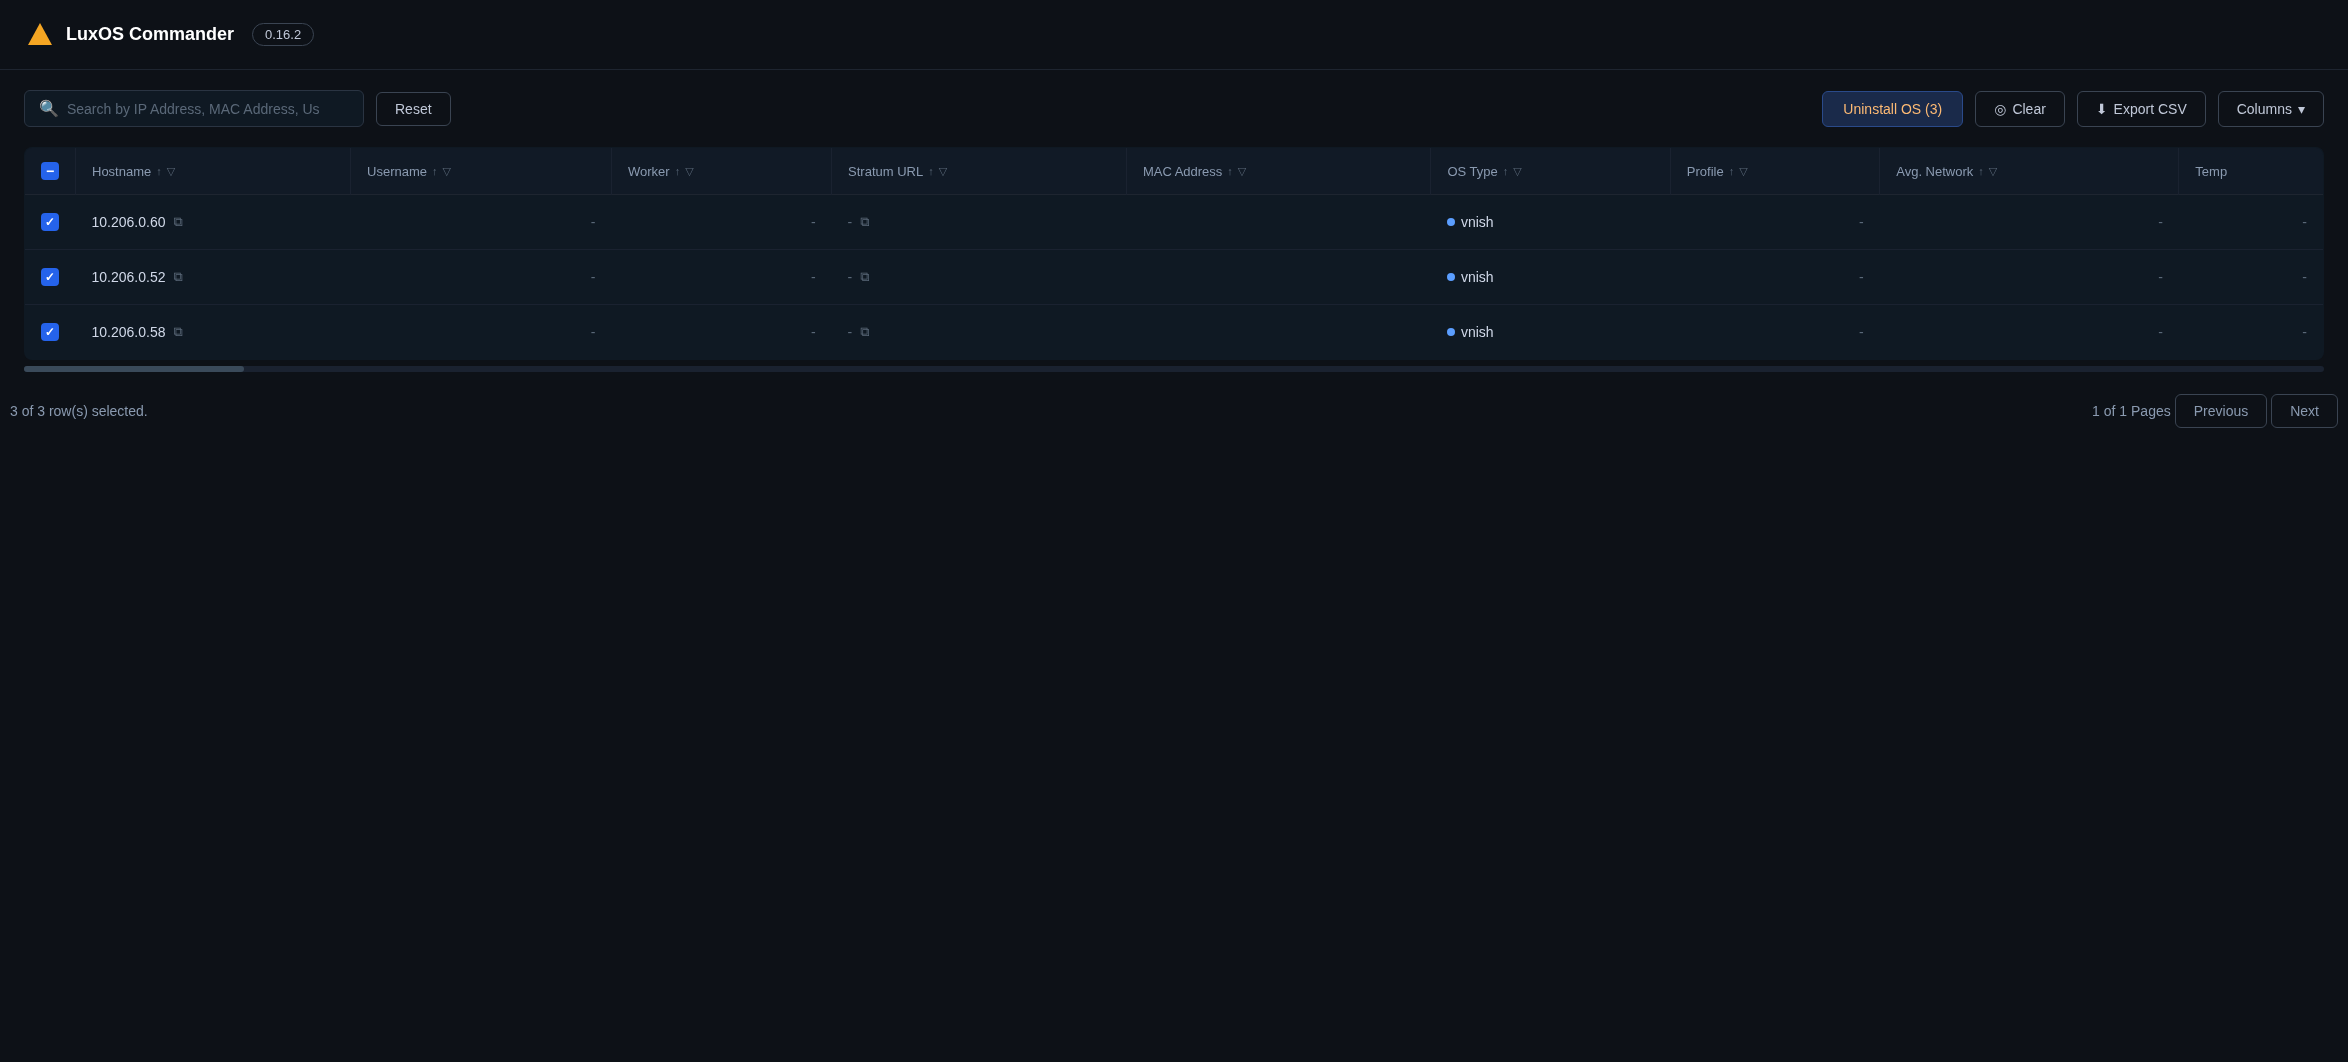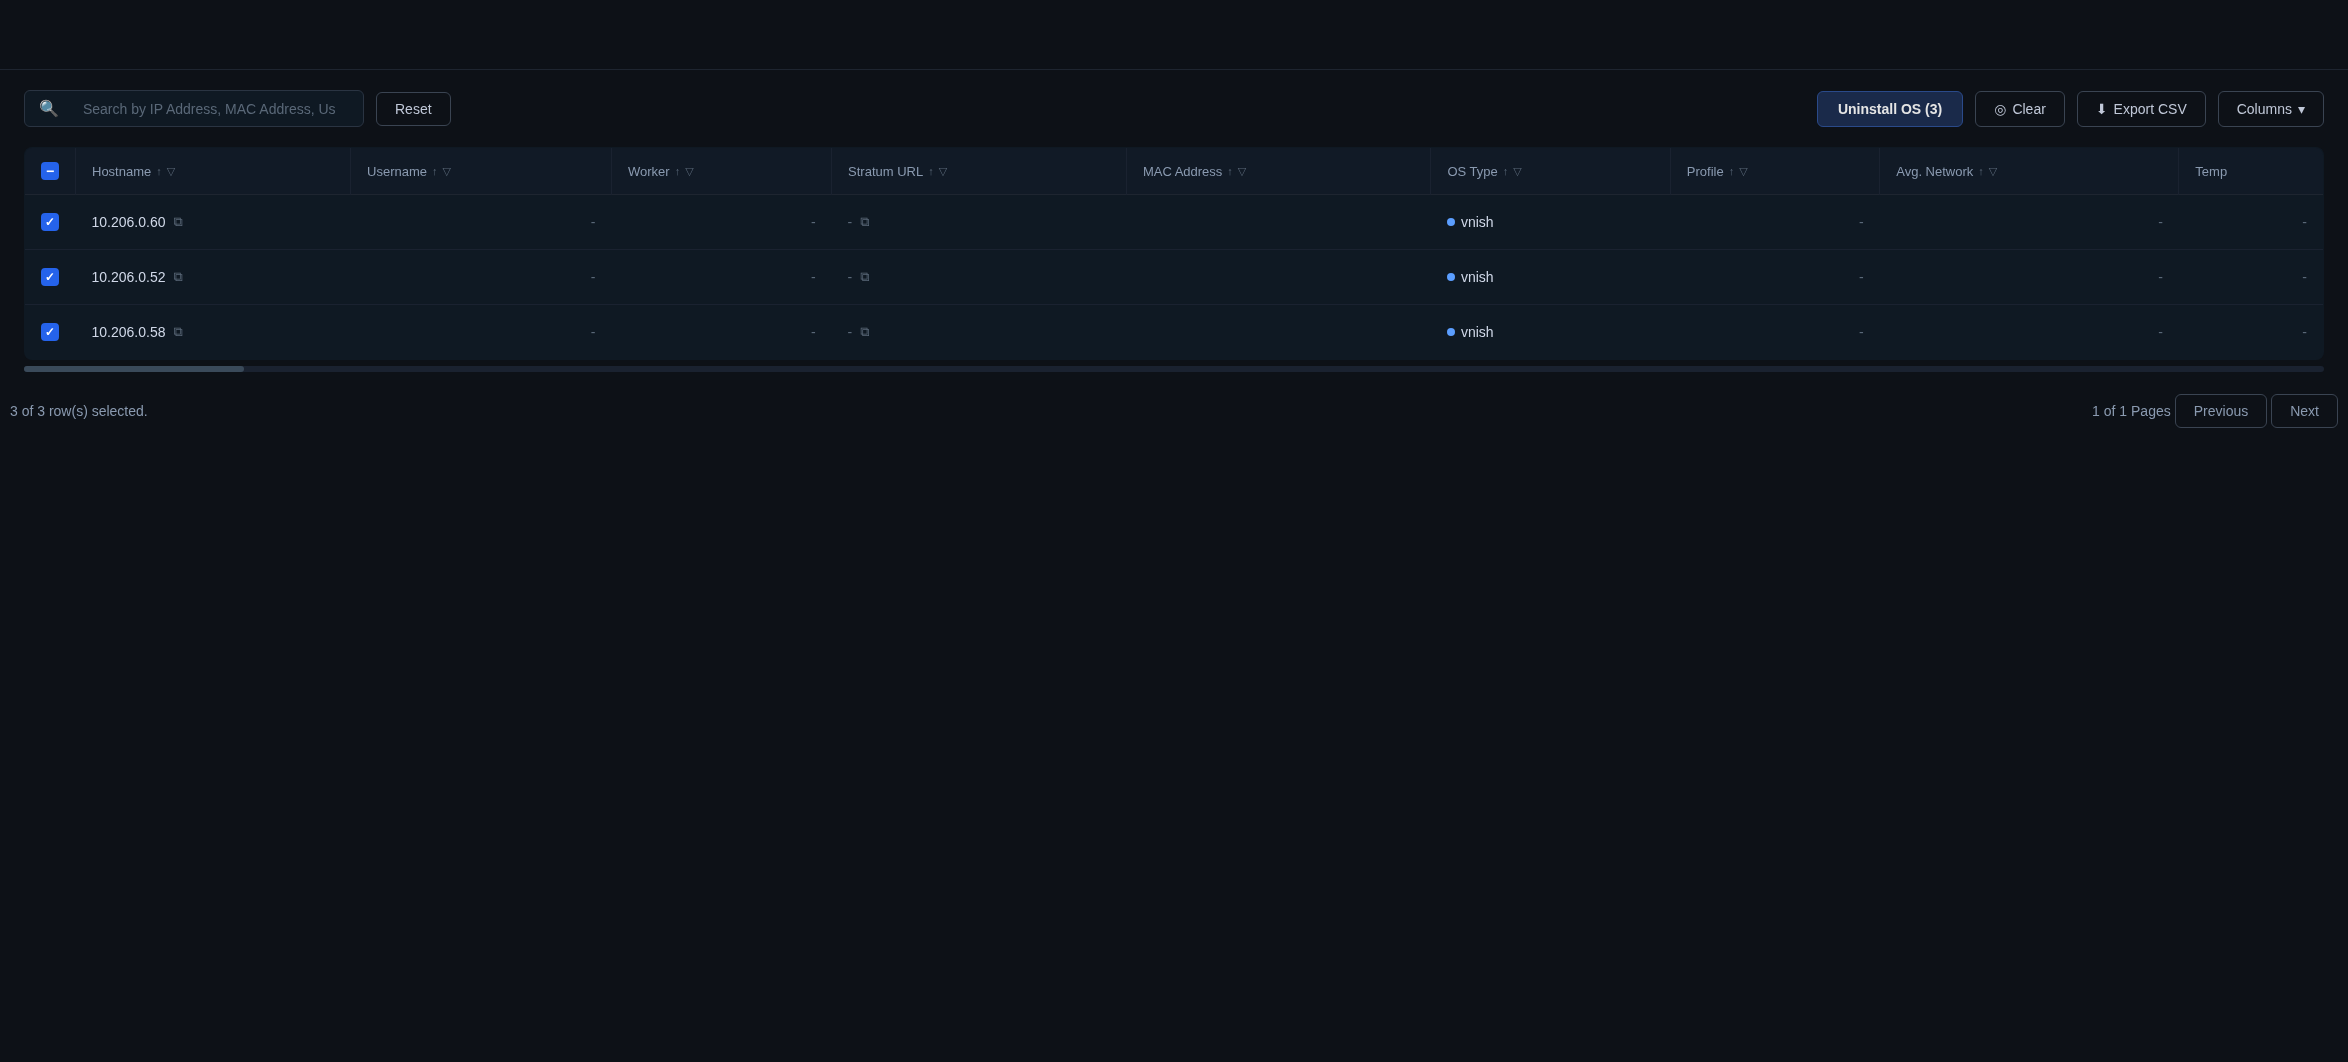--- a/index.html
+++ b/index.html
@@ -102,42 +102,41 @@
       width: 340px;
     }
     .search-icon { color: #6b7a8d; font-size: 16px; }
     .search-input {
       background: transparent;
       border: none;
       outline: none;
       color: #fdba74;
       font-size: 14px;
       width: 100%;
-      margin-left: 16px;
     }
     .search-input::placeholder { color: #5a6878; }
     .reset-btn {
       background: transparent;
       border: 1.5px solid #3a4452;
       border-radius: 6px;
       color: #c0c8d8;
       padding: 8px 18px;
       cursor: pointer;
       font-size: 14px;
     }
     .spacer { flex: 1; }
     .uninstall-btn {
       background: #1a2a4a;
       border: 1.5px solid #2a4a8a;
       border-radius: 6px;
-      color: #e5e5e5;
+      color: #fdba74;
       padding: 9px 20px;
       cursor: pointer;
       font-size: 14px;
-      font-weight: 700;
+      font-weight: 400;
     }
     .clear-btn {
       background: transparent;
       border: 1.5px solid #3a4452;
       border-radius: 6px;
       color: #c0c8d8;
       padding: 9px 18px;
       cursor: pointer;
       font-size: 14px;
       display: flex;
@@ -315,20 +314,27 @@
       height: 6px;
       width: 220px;
       background: #3a4a5a;
       border-radius: 3px;
     }
   </style>
 </head>
 <body>
 
 <header class="header">
+  <div class="logo-area">
+    <svg class="logo-icon" viewBox="0 0 32 32" fill="none">
+      <polygon points="16,4 28,26 4,26" fill="#f5a623"></polygon>
+    </svg>
+    <span class="app-title">LuxOS Commander</span>
+    <span class="version-badge">0.16.2</span>
+  </div>
 </header>
 
 <div class="toolbar">
   <div class="search-box">
     <span class="search-icon">🔍</span>
     <input class="search-input" type="text" placeholder="Search by IP Address, MAC Address, Us" style="">
   </div>
   <button class="reset-btn">Reset</button>
   <div class="spacer"></div>
   <button class="uninstall-btn">Uninstall OS (3)</button>

